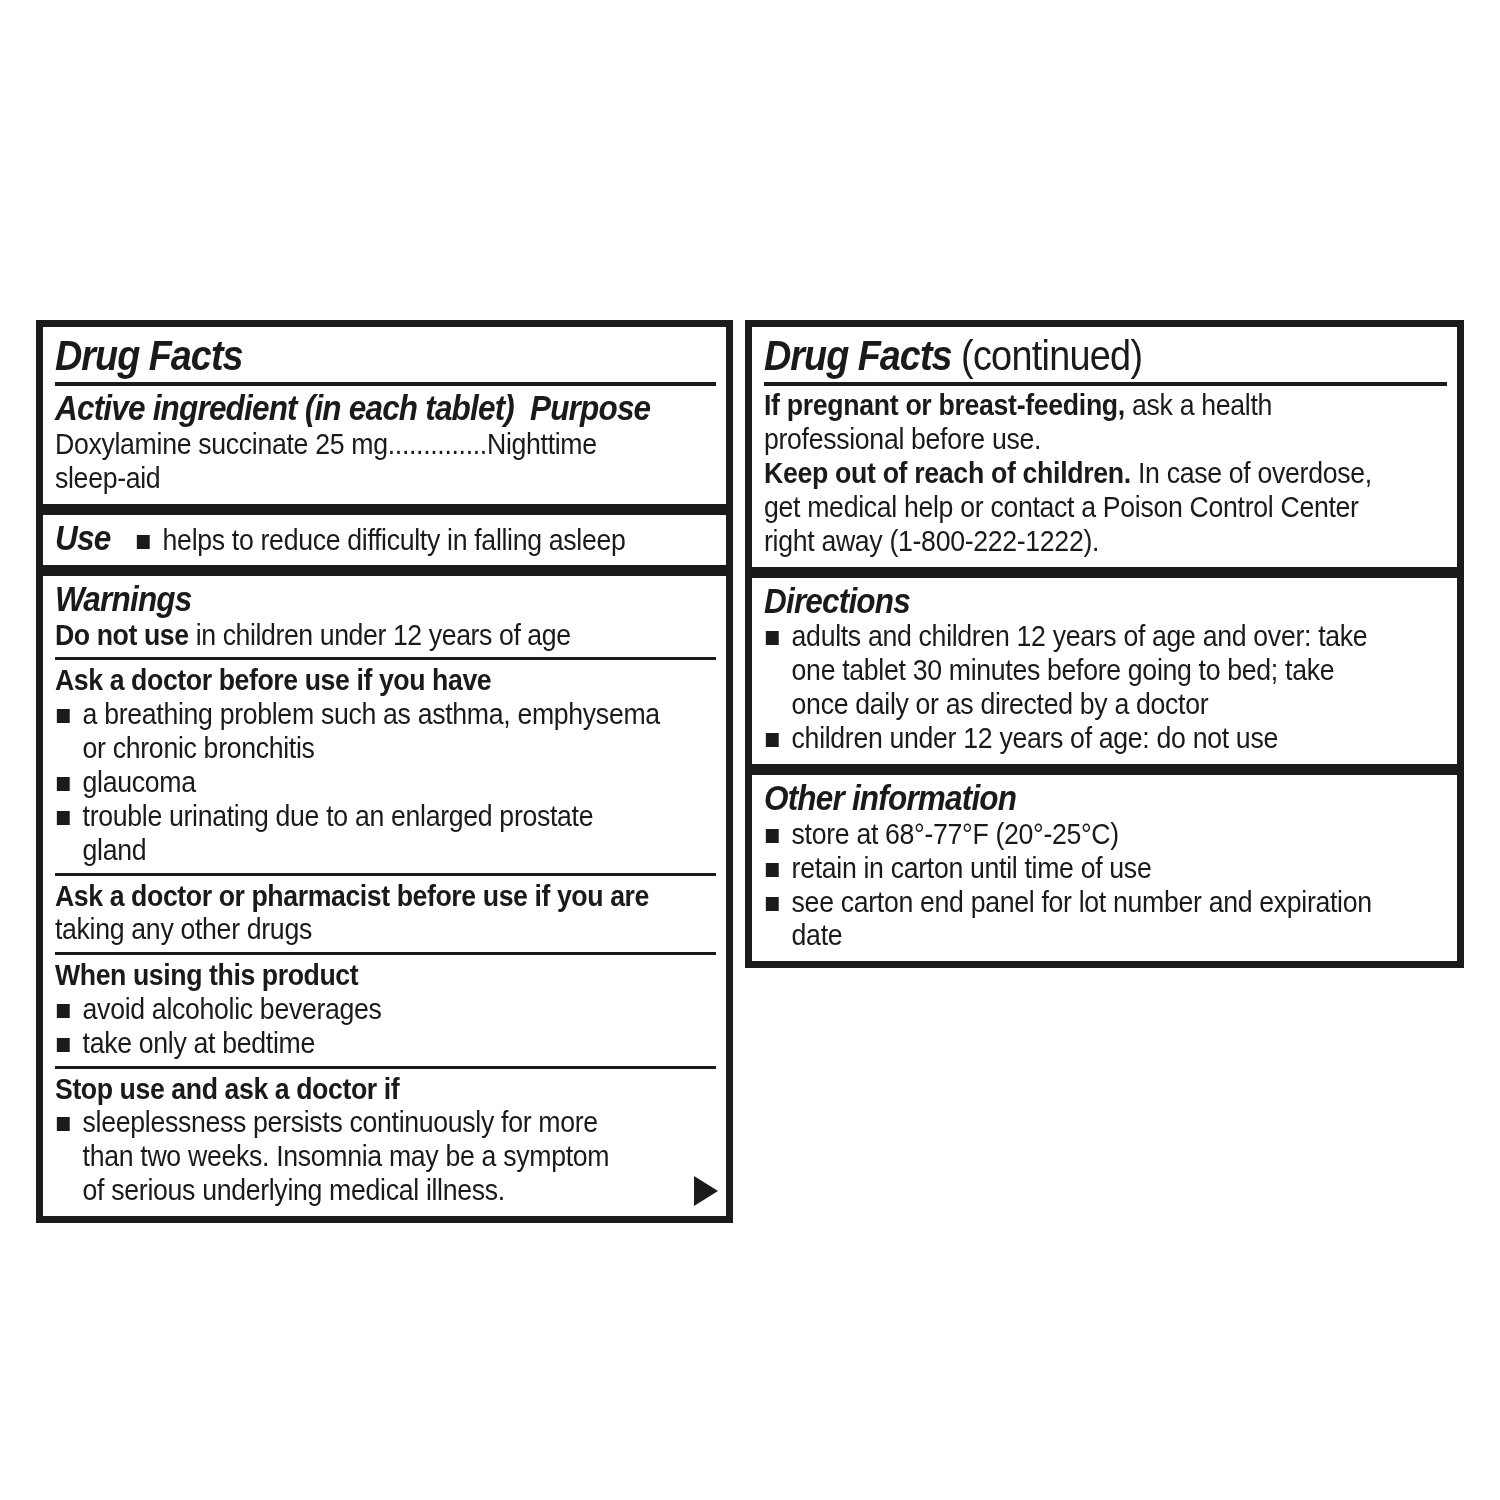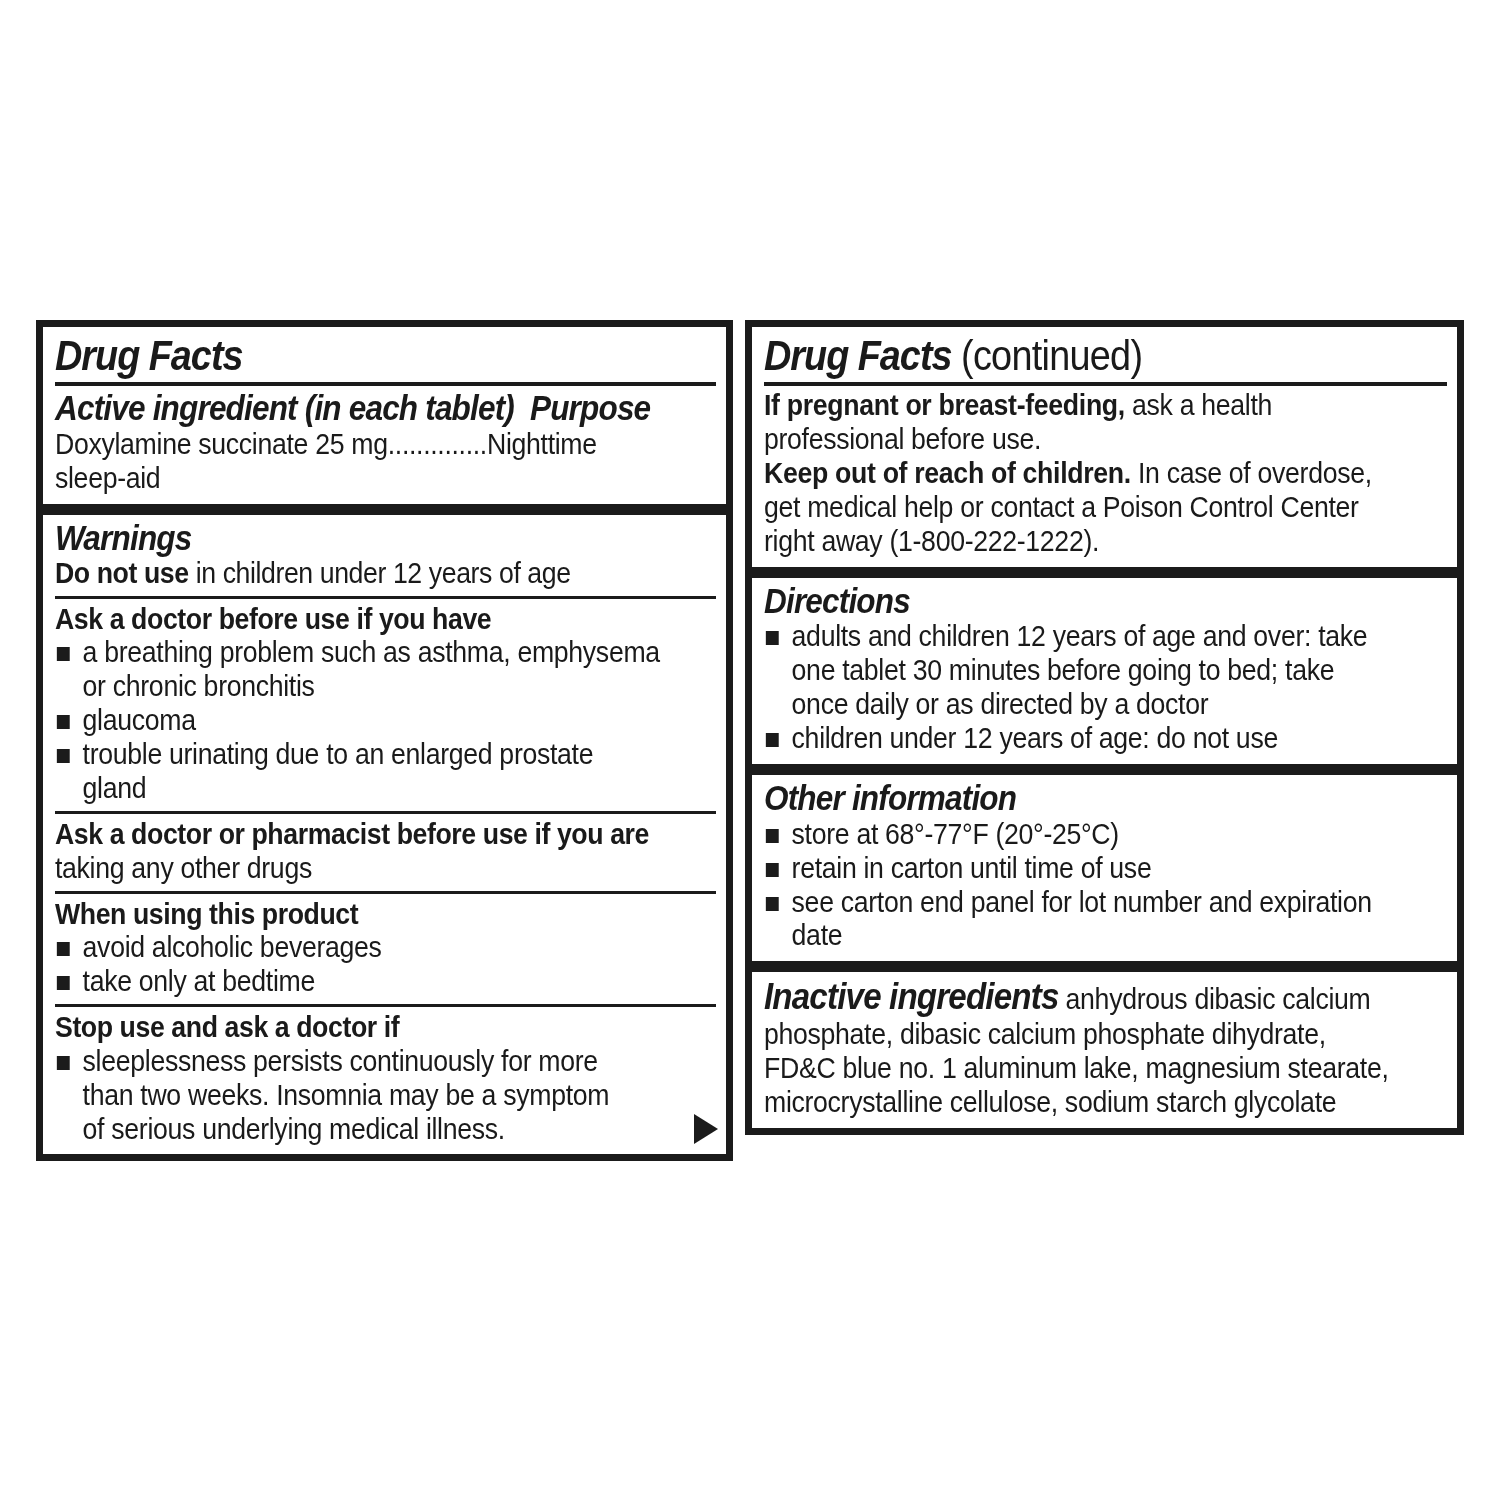--- a/index.html
+++ b/index.html
@@ -213,20 +213,29 @@
 
       <div class="panel">
         <div class="title-xl t">Drug Facts</div>
         <div class="rule"></div>
         <div class="title-lg t nowrap">
           <span>Active ingredient (in each tablet)</span><span>&nbsp;&nbsp;</span><span>Purpose</span>
         </div>
         <div class="body t">Doxylamine succinate 25 mg..............Nighttime sleep-aid</div>
       </div>
 
+      <div class="panel">
+        <div class="use-row">
+          <div class="title-lg t">Use</div>
+          <div class="use-bullet t">
+            <span class="sq"></span>
+            <span>helps to reduce difficulty in falling asleep</span>
+          </div>
+        </div>
+      </div>
 
       <div class="panel panel-rel">
         <div class="title-lg t">Warnings</div>
 
         <div class="hdr t">
           <b>Do not use</b><span style="font-weight:normal"> in children under 12 years of age</span>
         </div>
 
         <div class="rule-thin"></div>
 
@@ -298,23 +307,18 @@
         <div class="title-lg t">Other information</div>
         <div class="blist-wrap">
           <ul class="blist">
             <li><span class="sq"></span><span>store at 68°-77°F (20°-25°C)</span></li>
             <li><span class="sq"></span><span>retain in carton until time of use</span></li>
             <li><span class="sq"></span><span>see carton end panel for lot number and expiration date</span></li>
           </ul>
         </div>
       </div>
 
-      <div class="panel">
-        <div class="runin t">
-          <span class="rh">Inactive ingredients</span><span> anhydrous dibasic calcium phosphate, dibasic calcium phosphate dihydrate, FD&amp;C blue no. 1 aluminum lake, magnesium stearate, microcrystalline cellulose, sodium starch glycolate</span>
-        </div>
-      </div>
 
 
     </div>
 
   </div>
 </div>
 
 </body></html>

